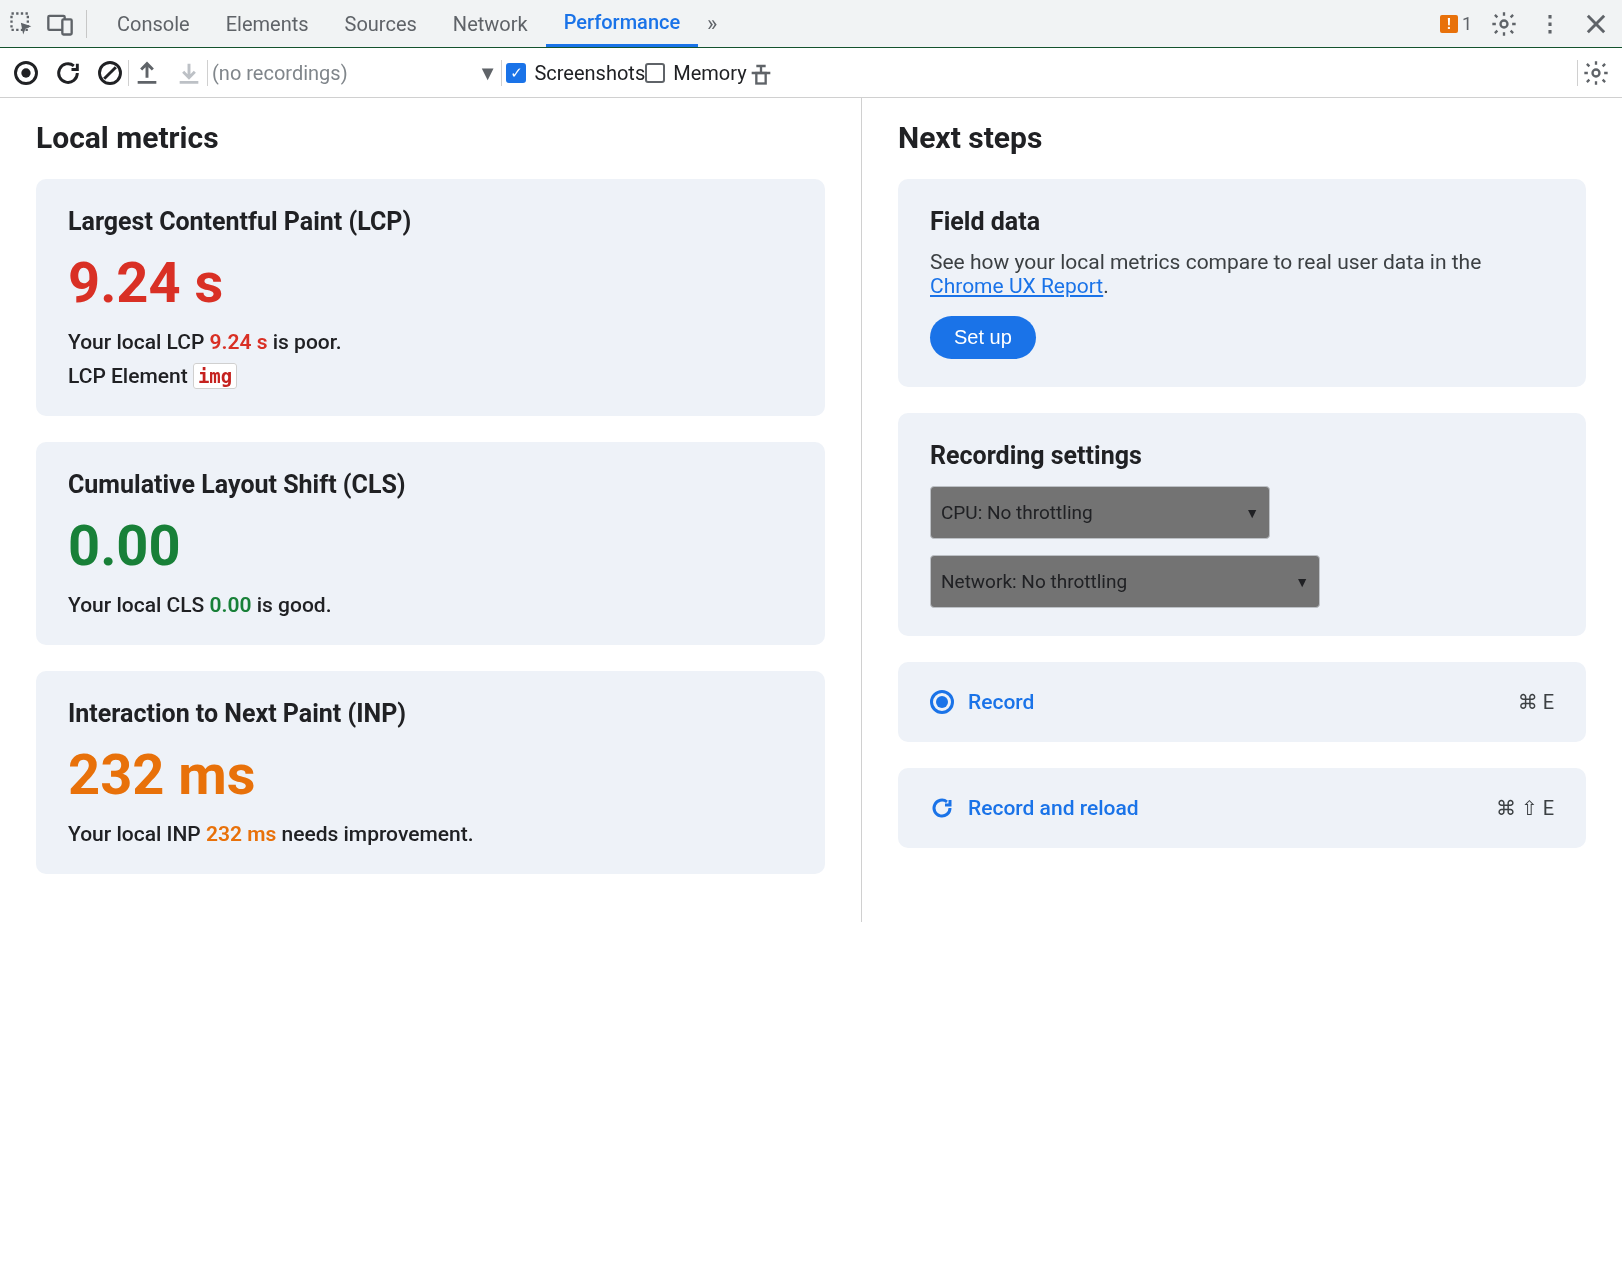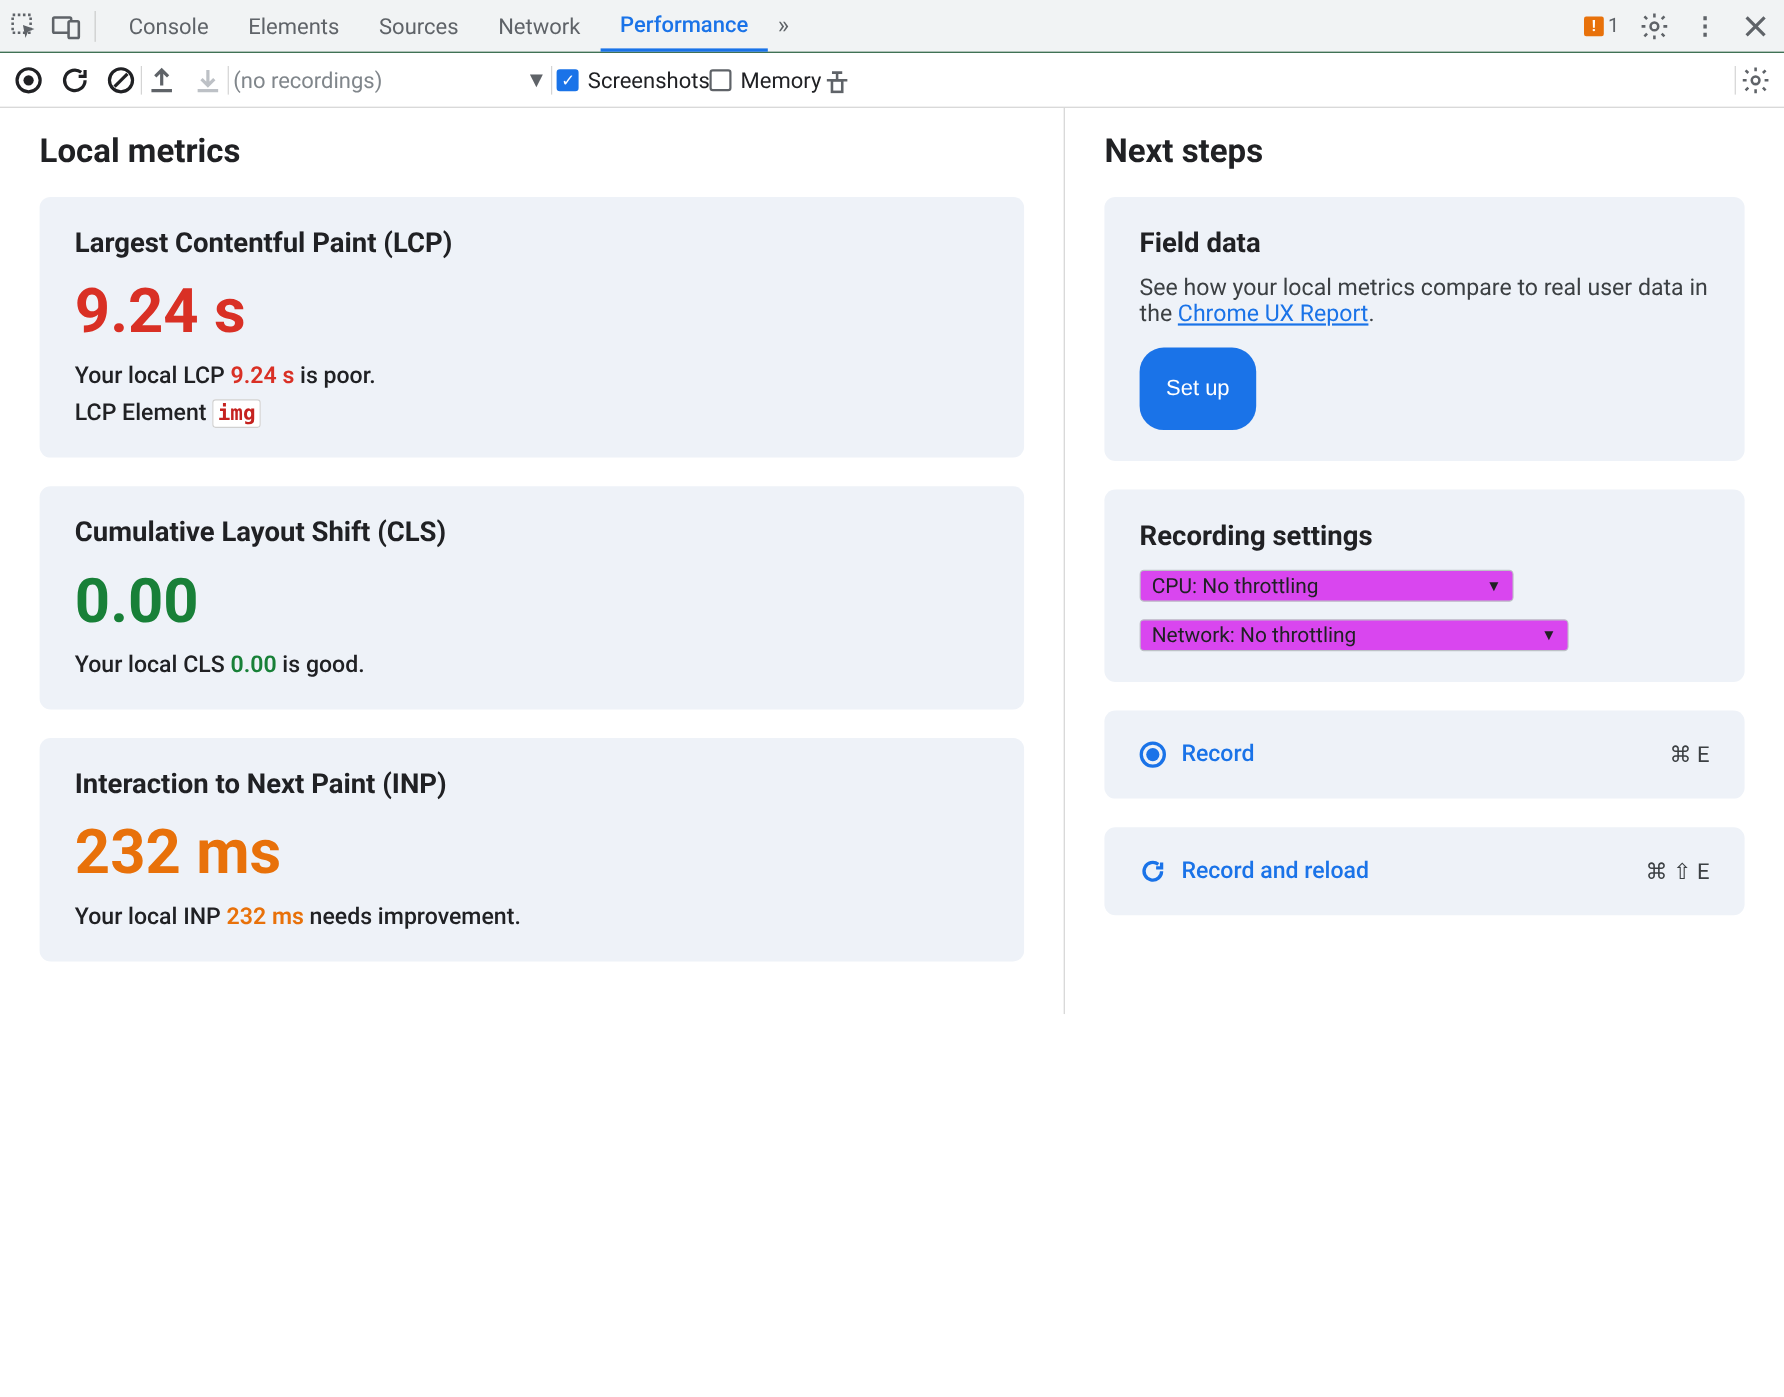--- a/index.html
+++ b/index.html
@@ -57,21 +57,21 @@
 .chkbox.checked { background:#1a73e8;border-color:#1a73e8;color:#fff;font-size:15px;}
 
 
 .icon-btn { width:28px; height:28px; display:flex; align-items:center; justify-content:center; color:#5f6368; cursor:pointer;}
 .icon-btn.dark { color:#202124; }
 .icon-btn svg { width:100%; height:100%; }
 
 
 .main { display:flex; }
 .col { padding: 22px 36px; }
-.col-left { width: 968px; border-right:1px solid #d0d0d0; }
+.col-left { width: 862px; border-right:1px solid #d0d0d0; }
 .col-right { flex:1; }
 
 h2.section { font-size:30px; font-weight:700; margin-bottom: 24px; }
 
 .card {
   background:#eef2f8;
   border-radius:10px;
   padding: 28px 32px;
   margin-bottom: 26px;
 }
@@ -83,25 +83,25 @@
 .card p { font-size:21px; color:#202124; margin-top:10px; font-weight:500;}
 .val-poor { color:#d93025; font-weight:600;}
 .val-good { color:#188038; font-weight:600;}
 .val-improve { color:#e8710a; font-weight:600;}
 .element-tag { color:#c5221f; font-family: monospace; border:1px solid #d0d0d0; padding:1px 4px; border-radius:3px; font-size:19px; background:#fff;font-weight:bold;}
 
 .card .desc { font-size:21px; color:#3c4043; font-weight:400;}
 .card a { color:#1a73e8; text-decoration:underline; }
 .btn-primary {
   background:#1a73e8; color:#fff; border:none; border-radius:22px;
-  padding: 26px 24px; font-size:20px; font-weight:500; margin-top:18px; cursor:pointer;
+  padding: 10px 24px; font-size:20px; font-weight:500; margin-top:18px; cursor:pointer;
 }
 .select-box {
-  background:#d946ef; border:1px solid #bdc1c6; border-radius:4px;
-  padding:2px 10px; font-size:19px; display:flex; align-items:center; justify-content:space-between;
+  background:#737373; border:1px solid #bdc1c6; border-radius:4px;
+  padding:14px 10px; font-size:19px; display:flex; align-items:center; justify-content:space-between;
   margin-top:16px; cursor:pointer;
 }
 .select-box .caret { font-size:14px;}
 .action-row {
   display:flex; align-items:center; justify-content:space-between;
 }
 .action-left { display:flex; align-items:flex-start; gap:14px; color:#1a73e8; font-size:21px; font-weight:500;}
 .shortcut { color:#3c4043; font-size:20px; display:flex; gap:6px; align-items:center;}
 
 .record-circle {

